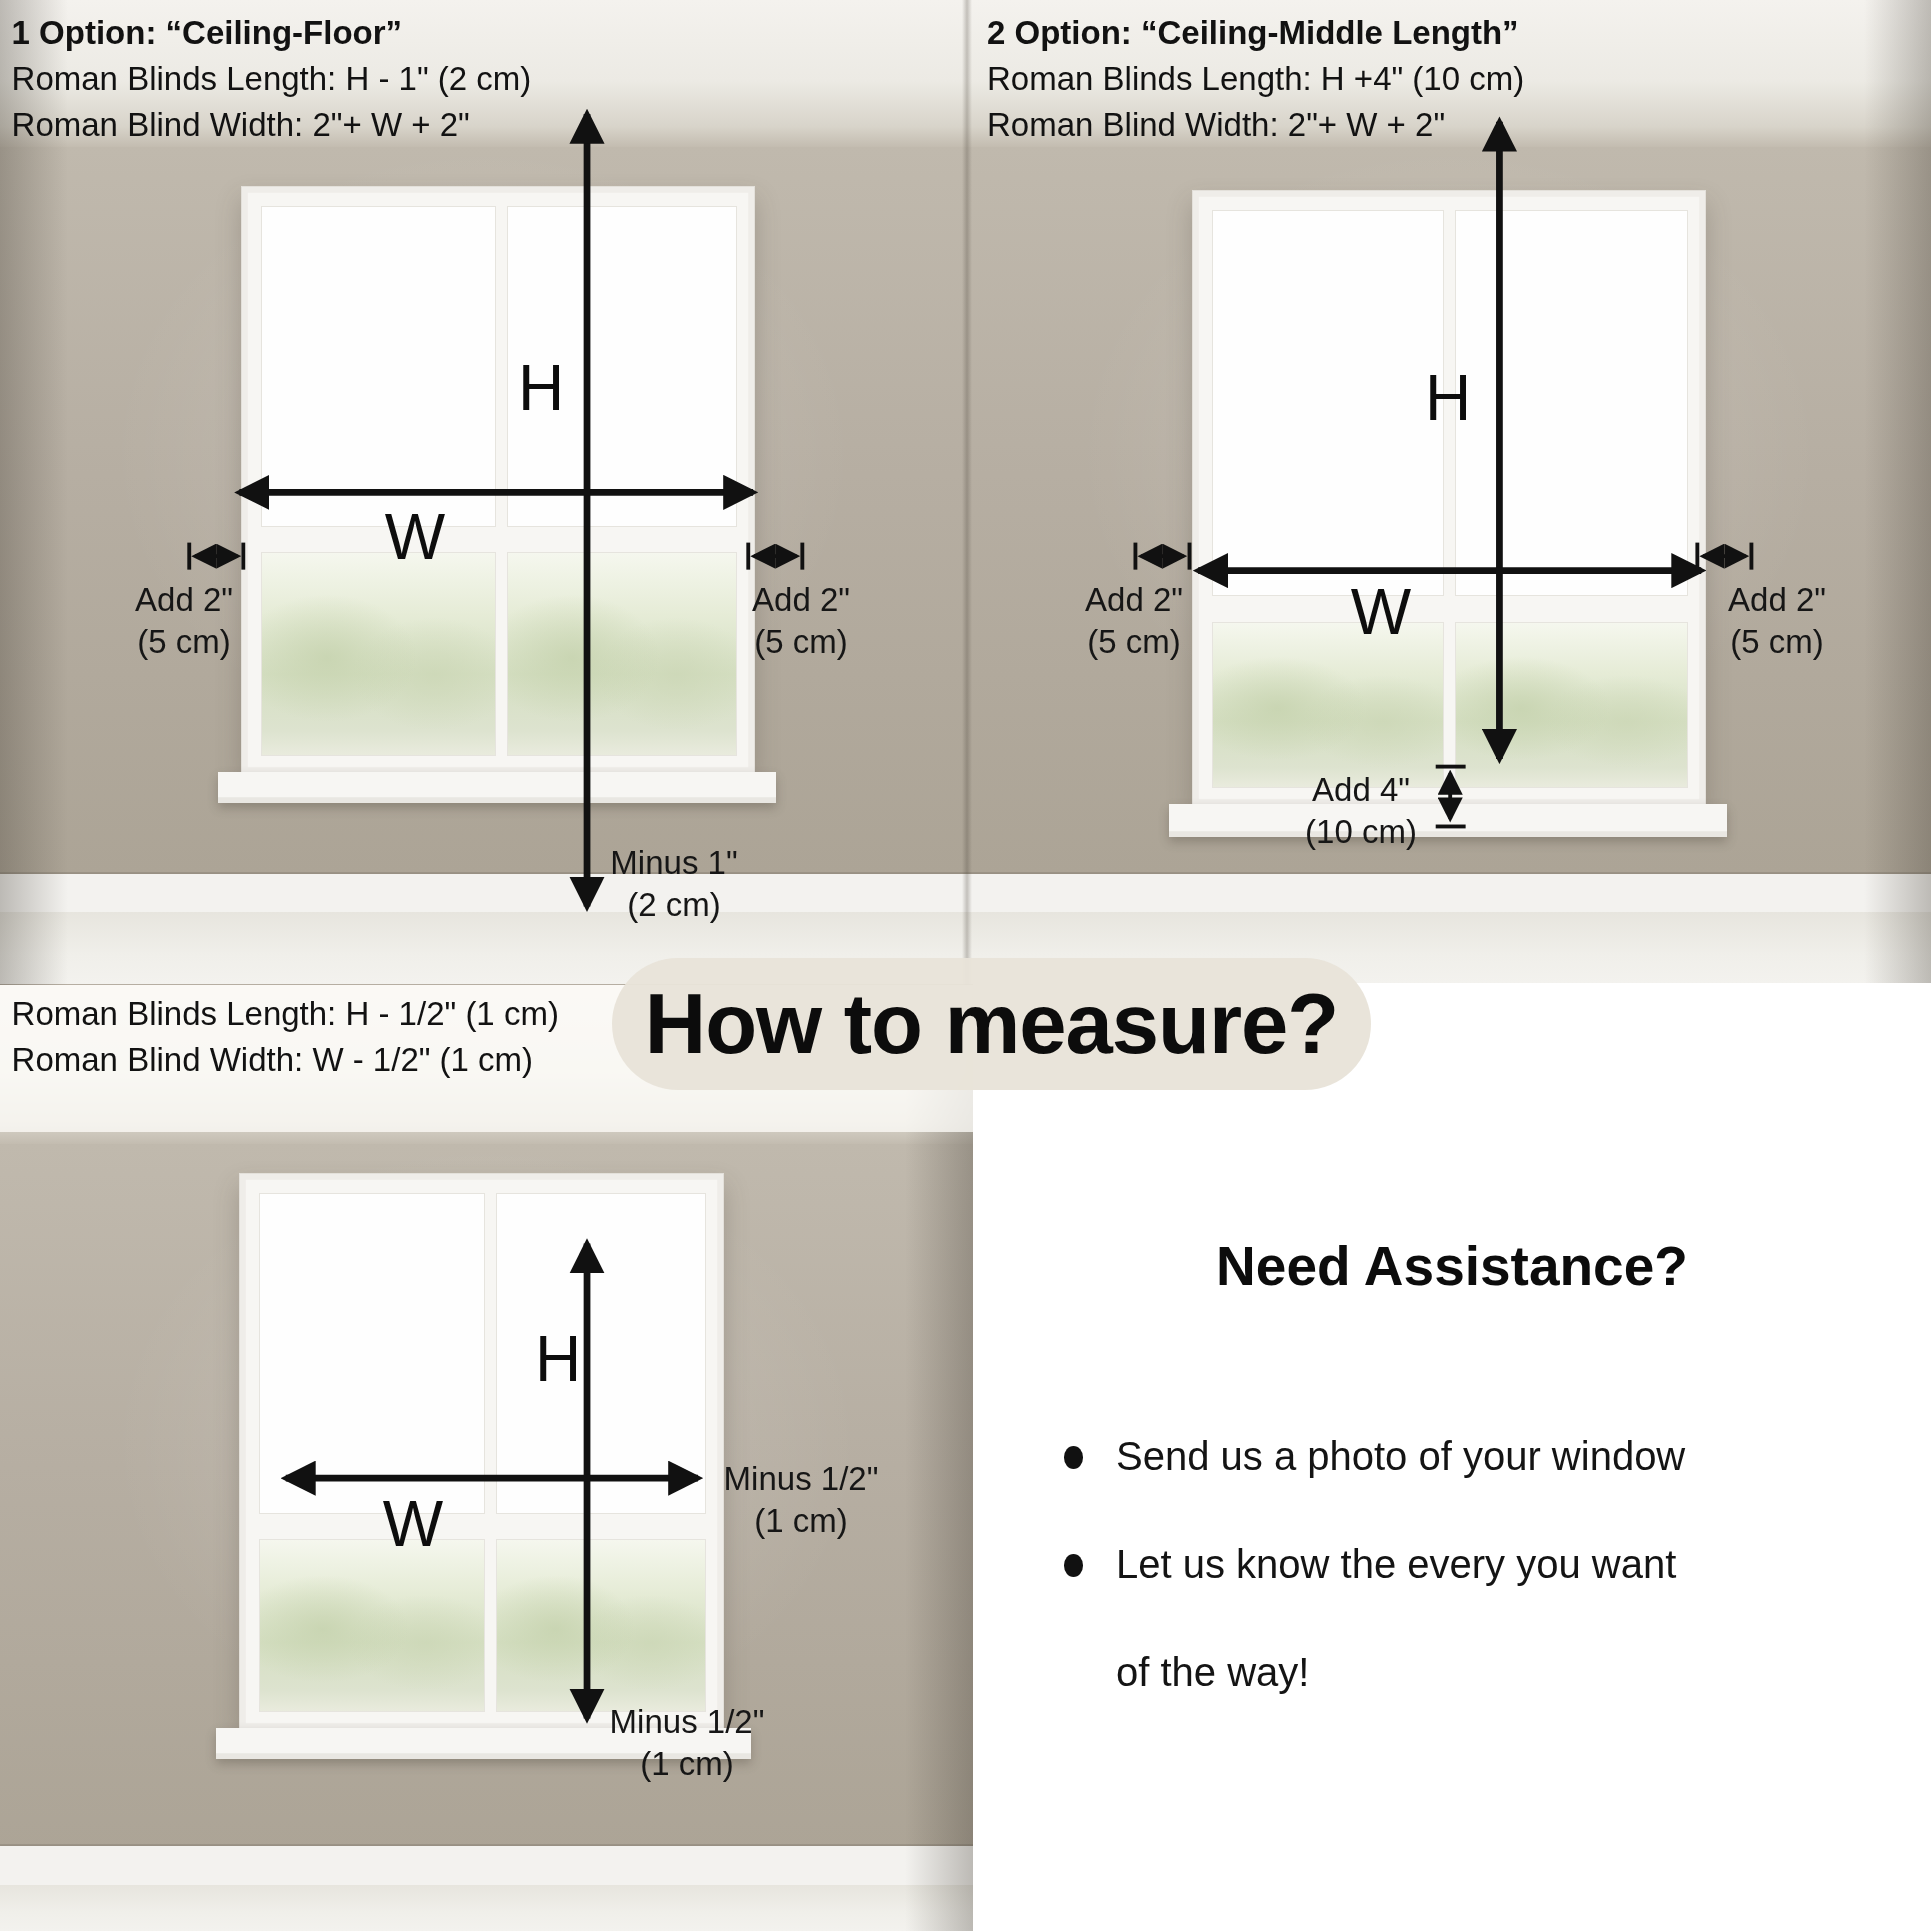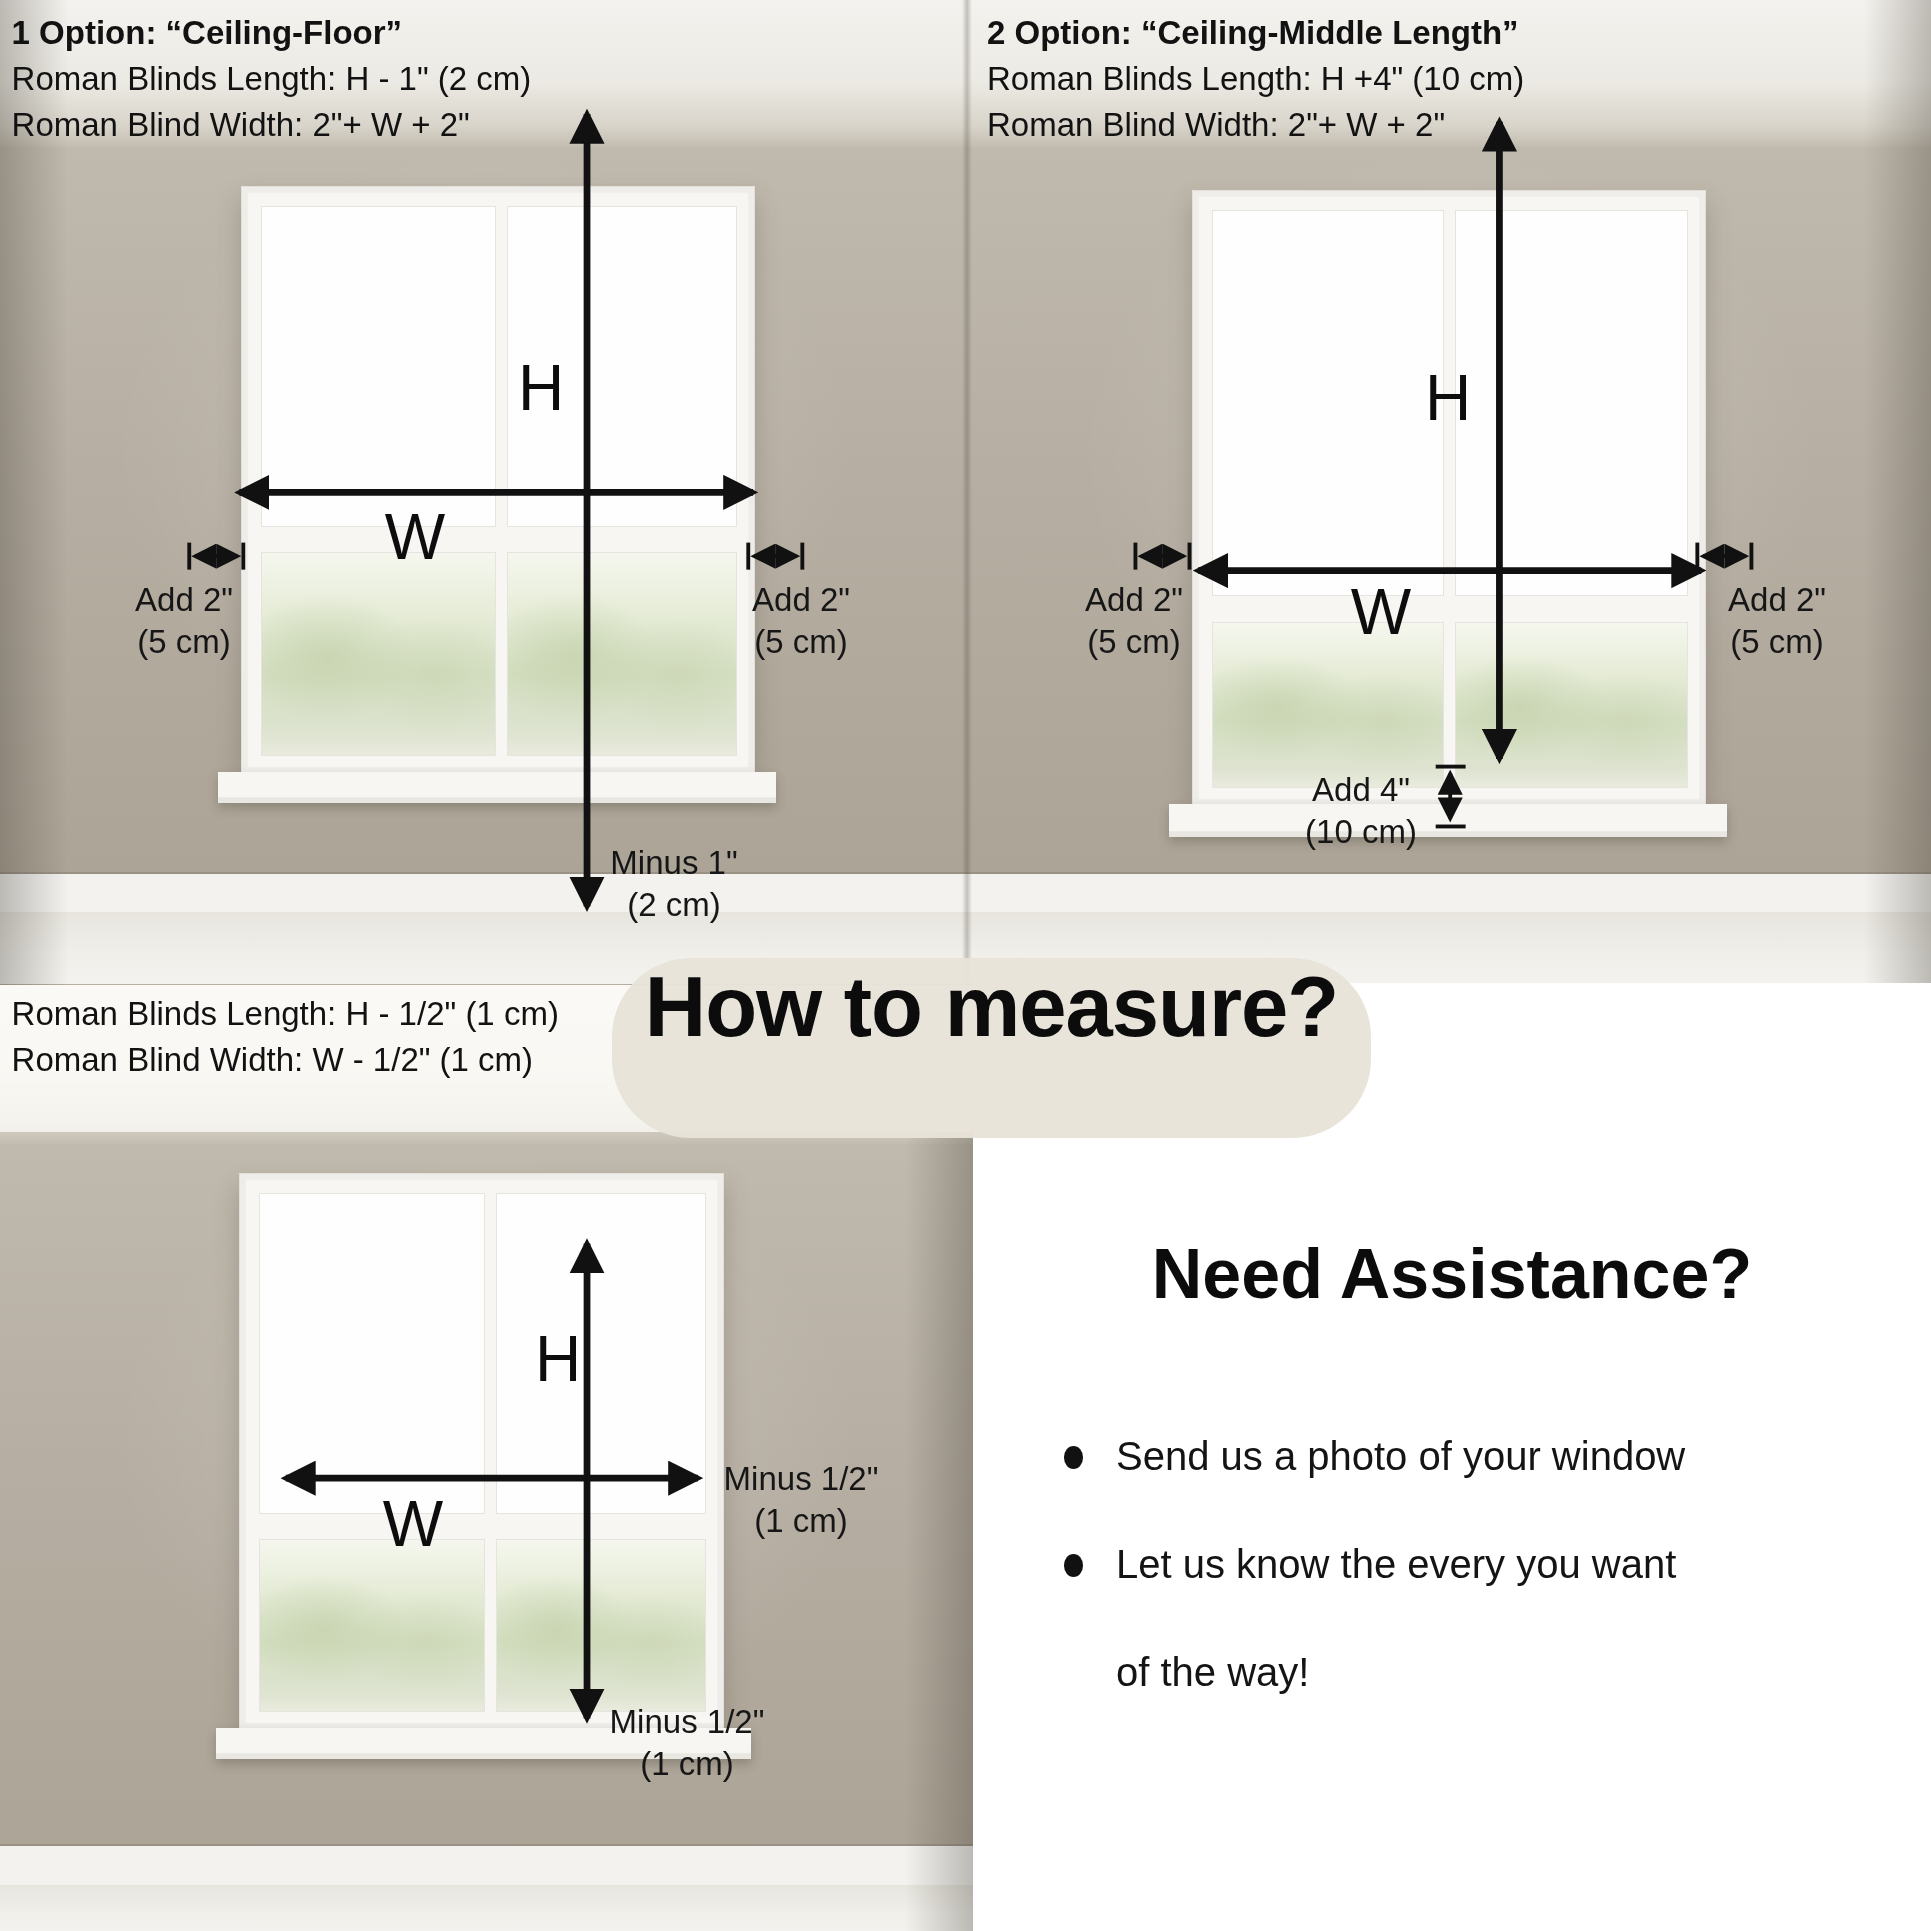--- a/index.html
+++ b/index.html
@@ -44,25 +44,25 @@
   
   .optHead{position:absolute;font-size:33px;line-height:46px;color:#121212;}
   .optHead .b{font-weight:bold;}
   .dim{position:absolute;font-size:64px;font-weight:500;transform:translate(-50%,-50%);color:#0d0d0d;}
   .anno{position:absolute;font-size:33px;line-height:42px;text-align:center;transform:translateX(-50%);color:#161616;}
 
   
   .strip3{position:absolute;left:0;top:985px;width:973px;height:147px;
     background:rgba(252,251,247,.78);}
   .panel{position:absolute;left:973px;top:983px;width:958px;height:948px;background:#ffffff;}
-  .pill{position:absolute;left:612px;top:958px;width:759px;height:180px;border-radius:79px;
-    background:rgba(232,227,216,.96);display:flex;align-items:flex-start;justify-content:center;}
+  .pill{position:absolute;left:612px;top:958px;width:759px;height:132px;border-radius:79px;
+    background:rgba(232,227,216,.96);display:flex;align-items:center;justify-content:center;}
   .pill-title{font-size:85px;font-weight:bold;color:#0c0c0c;letter-spacing:-1px;}
   .assist-title{position:absolute;left:973px;top:1234px;width:958px;text-align:center;
-    font-size:70px;font-weight:bold;color:#0c0c0c;}
+    font-size:55px;font-weight:bold;color:#0c0c0c;}
   .bullets{position:absolute;left:1062px;top:1402px;width:869px;font-size:40px;line-height:108px;color:#141414;}
   .bullet{position:relative;padding-left:54px;}
   .bullet.dot::before{content:"";position:absolute;left:1.9px;top:44px;width:19.3px;height:23px;border-radius:50%;background:#111;}
 
   .seam{position:absolute;left:962px;top:0;width:9.7px;height:985px;
     background:linear-gradient(90deg,rgba(70,63,53,0),rgba(70,63,53,.28) 50%,rgba(70,63,53,0));}
 
   svg.overlay{position:absolute;left:0;top:0;pointer-events:none;}
 </style>
 </head>

